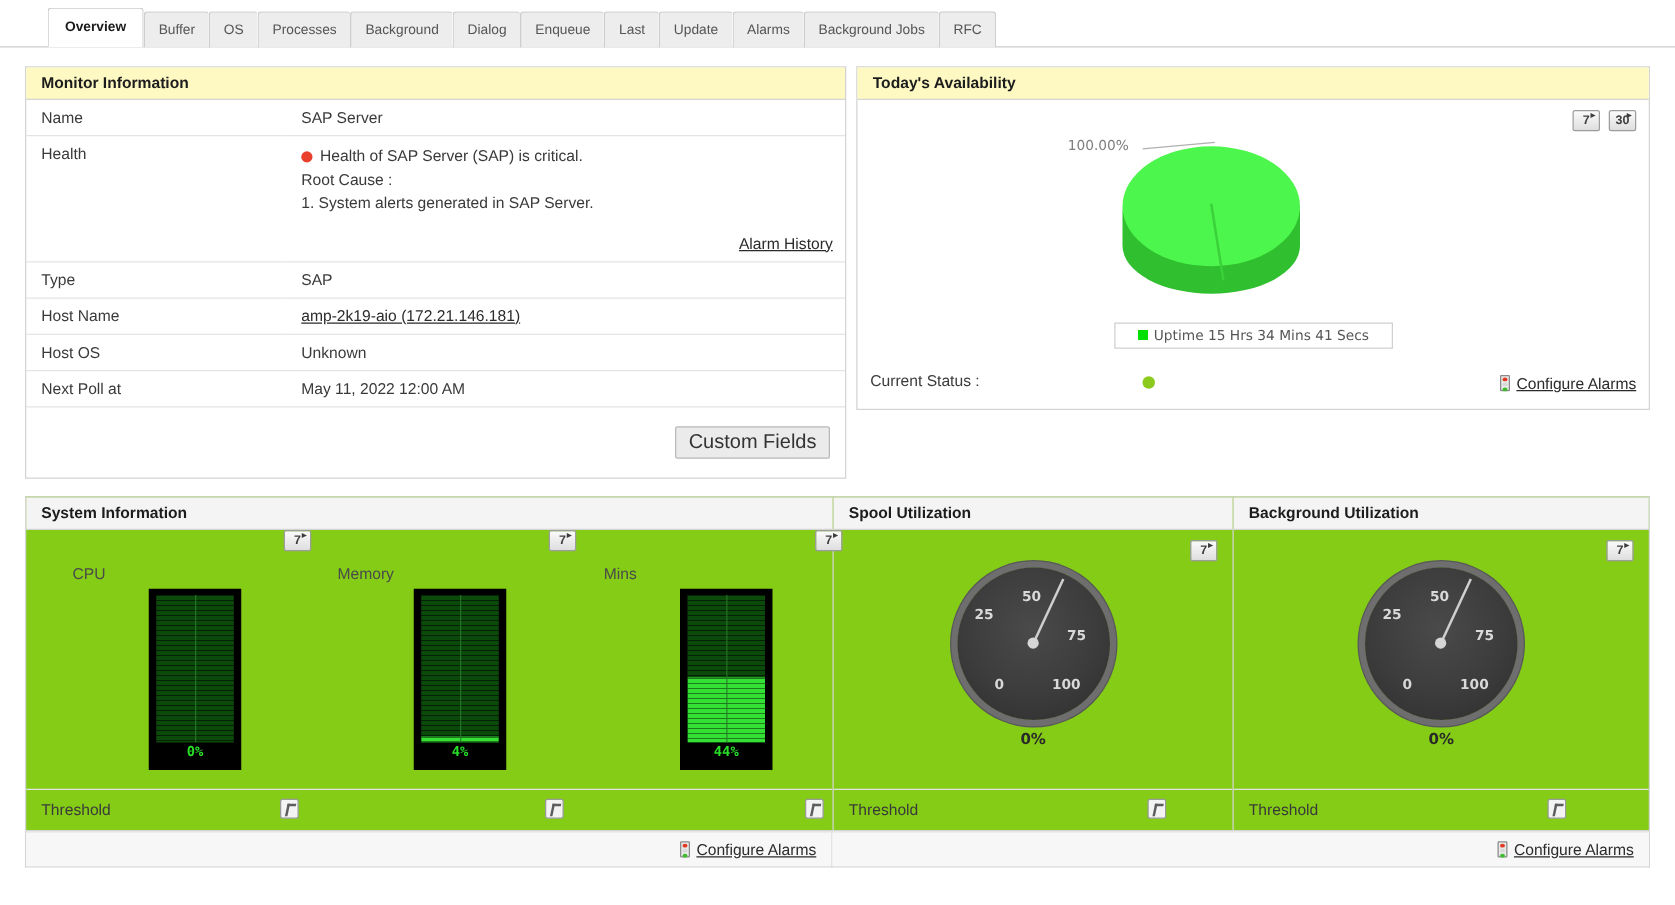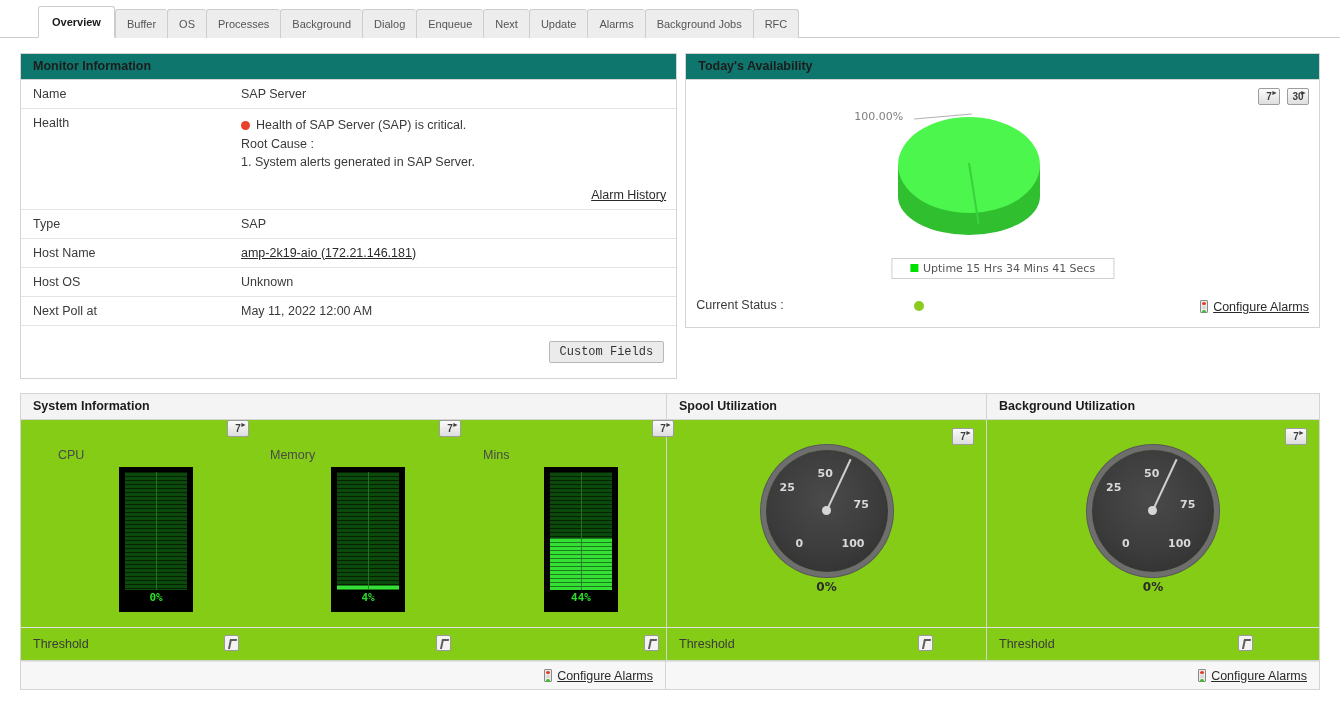--- a/index.html
+++ b/index.html
@@ -54,21 +54,21 @@
 
   
   .panel {
     border: 1px solid #d4d4d4;
     background: #ffffff;
   }
   .panel-head {
     height: 26px;
     line-height: 25px;
     padding: 0 12px;
-    background: #0f766e;
+    background: #fef9c3;
     border-bottom: 1px solid #d4d4d4;
     font-size: 12.5px;
     font-weight: bold;
     color: #1c1c1c;
   }
 
   
   .row1 {
     display: flex;
     padding: 0 20px;
@@ -101,22 +101,22 @@
   }
   .alarm-hist-wrap { text-align: right; padding-right: 10px; padding-top: 16px; }
   a.link {
     color: #2b2b2b;
     text-decoration: underline;
     font-size: 12.5px;
     cursor: pointer;
   }
   .cf-wrap { text-align: right; padding: 8px 12px 8px 0; }
   .btn-plain {
-    font-family: Liberation Mono, monospace;
-    font-size: 12px;
+    font-family: Liberation Sans, sans-serif;
+    font-size: 16px;
     color: #333333;
     background: #ebebeb;
     border: 1px solid #b8b8b8;
     border-radius: 2px;
     padding: 3px 10px;
     cursor: pointer;
   }
 
   
   .range-btn {
@@ -404,21 +404,21 @@
 <body>
 
 <div class="tabbar">
   <div class="tab active">Overview</div>
   <div class="tab">Buffer</div>
   <div class="tab">OS</div>
   <div class="tab">Processes</div>
   <div class="tab">Background</div>
   <div class="tab">Dialog</div>
   <div class="tab">Enqueue</div>
-  <div class="tab">Next</div>
+  <div class="tab">Last</div>
   <div class="tab">Update</div>
   <div class="tab">Alarms</div>
   <div class="tab">Background Jobs</div>
   <div class="tab">RFC</div>
 </div>
 
 <div class="row1">
 
   <div class="panel mon-panel">
     <div class="panel-head">Monitor Information</div>

